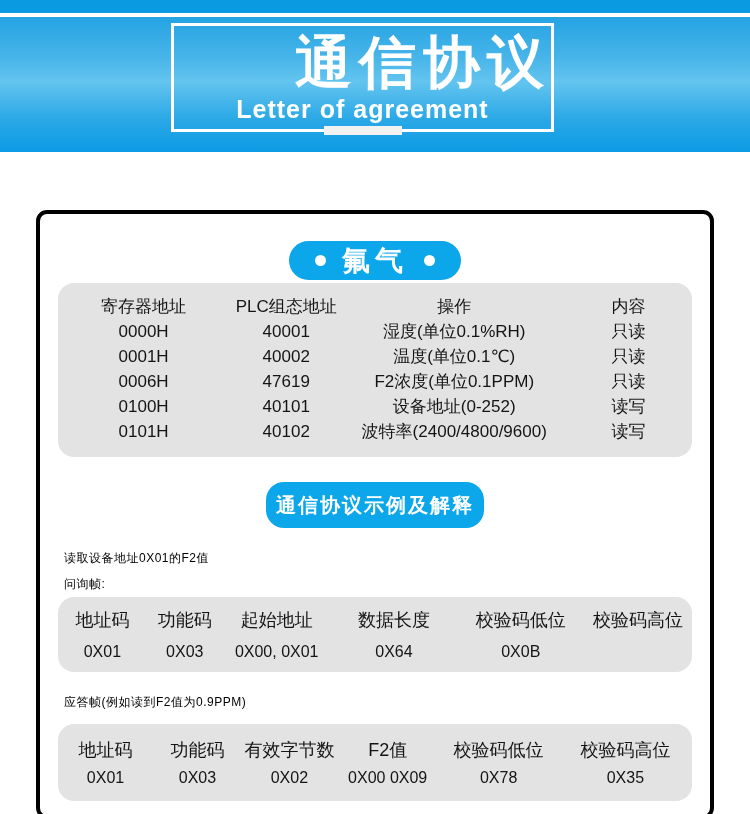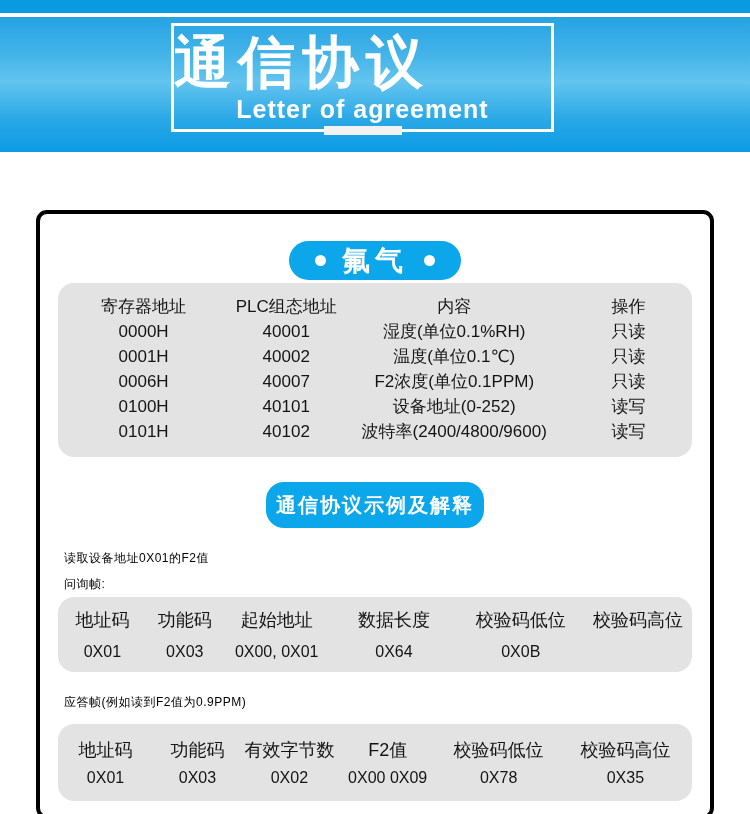--- a/index.html
+++ b/index.html
@@ -12,21 +12,21 @@
   .header-band {
     height:135px;
     background:linear-gradient(180deg,#25a3e3 0%,#47b5e9 30%,#63c4ef 48%,#2aa8e6 76%,#0c9be5 100%);
     position:relative;
   }
   .header-box {
     position:absolute; left:171px; top:6px; width:383px; height:109px;
     border:3px solid #fff;
   }
   .header-title {
-    margin-top:4px; text-align:left; color:#fff;
+    margin-top:4px; text-align:right; color:#fff;
     font-size:57px; font-weight:bold; letter-spacing:7px; line-height:64px;
   }
   .header-sub {
     text-align:center; color:#fff; font-size:25px; letter-spacing:1px; line-height:30px;font-weight:bold;
   }
   .header-underline {
     position:absolute; left:50%; bottom:-6px; transform:translateX(-50%);
     width:78px; height:9px; background:#f2f2f2;
   }
 
@@ -100,32 +100,32 @@
     <span class="dot"></span>
   </div>
 
   <div class="main-container">
 
     <div class="blue-btn btn-register">寄存器地址</div>
 
     <div class="gray-table reg-table">
         <div class="cell head">寄存器地址</div>
         <div class="cell head">PLC组态地址</div>
+        <div class="cell head">操作</div>
         <div class="cell head">内容</div>
-        <div class="cell head">操作</div>
         <div class="cell">0000H</div>
         <div class="cell">40001</div>
         <div class="cell">湿度(单位0.1%RH)</div>
         <div class="cell">只读</div>
         <div class="cell">0001H</div>
         <div class="cell">40002</div>
         <div class="cell">温度(单位0.1℃)</div>
         <div class="cell">只读</div>
         <div class="cell">0006H</div>
-        <div class="cell">40007</div>
+        <div class="cell">47619</div>
         <div class="cell">F2浓度(单位0.1PPM)</div>
         <div class="cell">只读</div>
         <div class="cell">0100H</div>
         <div class="cell">40101</div>
         <div class="cell">设备地址(0-252)</div>
         <div class="cell">读写</div>
         <div class="cell">0101H</div>
         <div class="cell">40102</div>
         <div class="cell">波特率(2400/4800/9600)</div>
         <div class="cell">读写</div>

